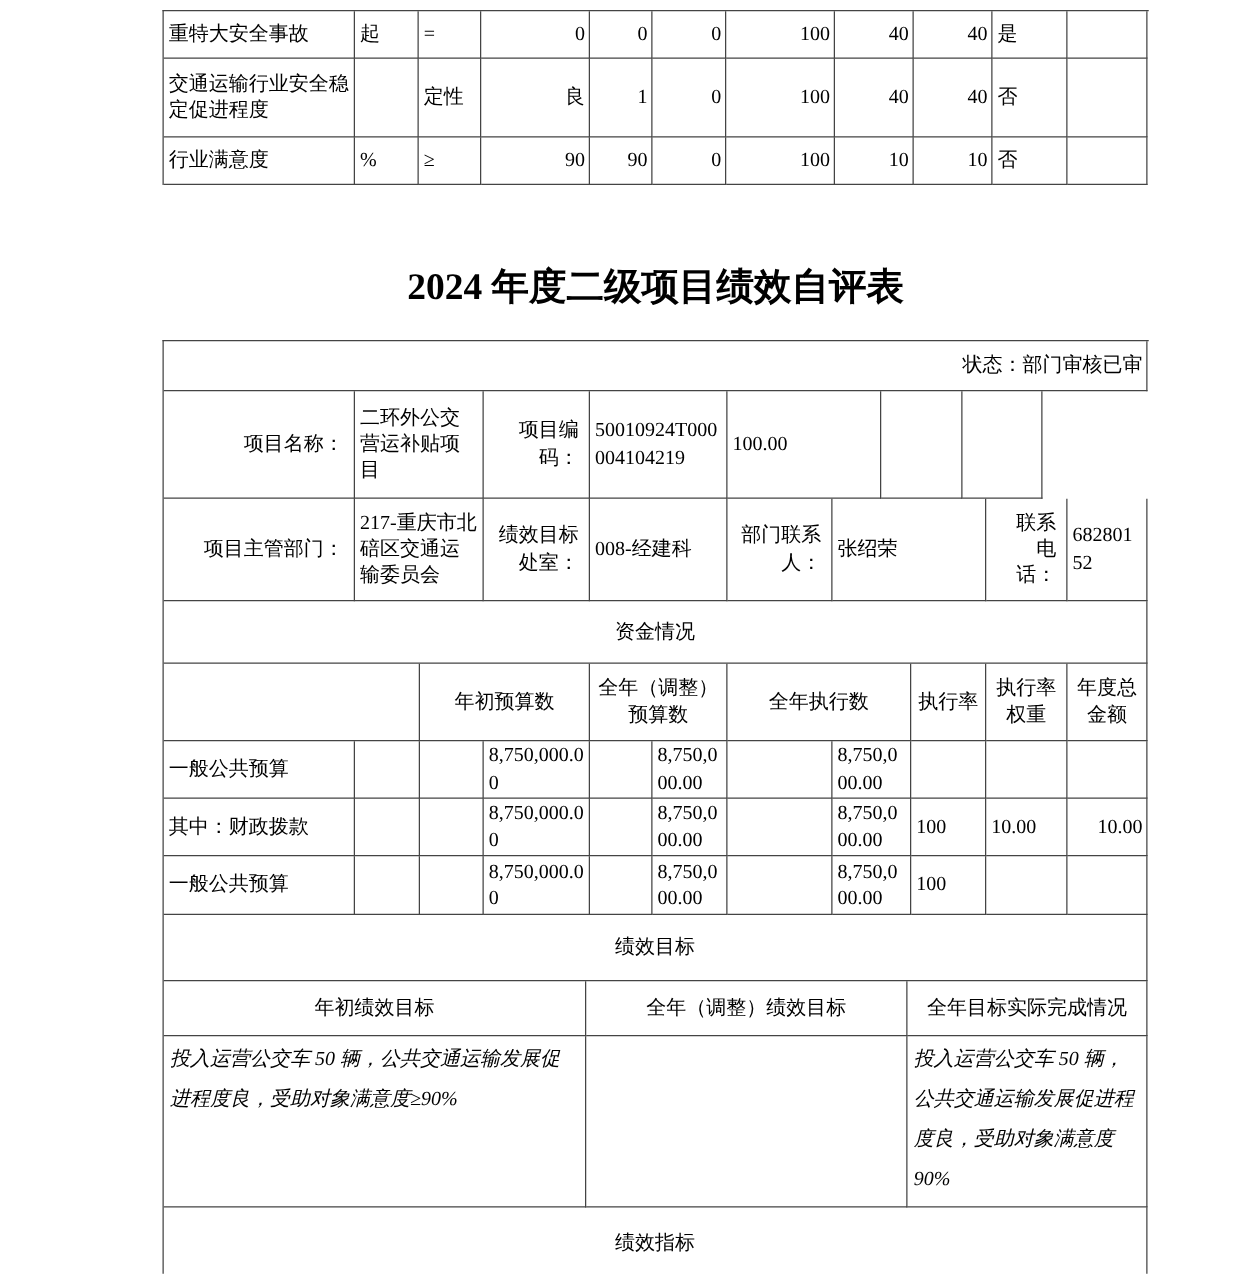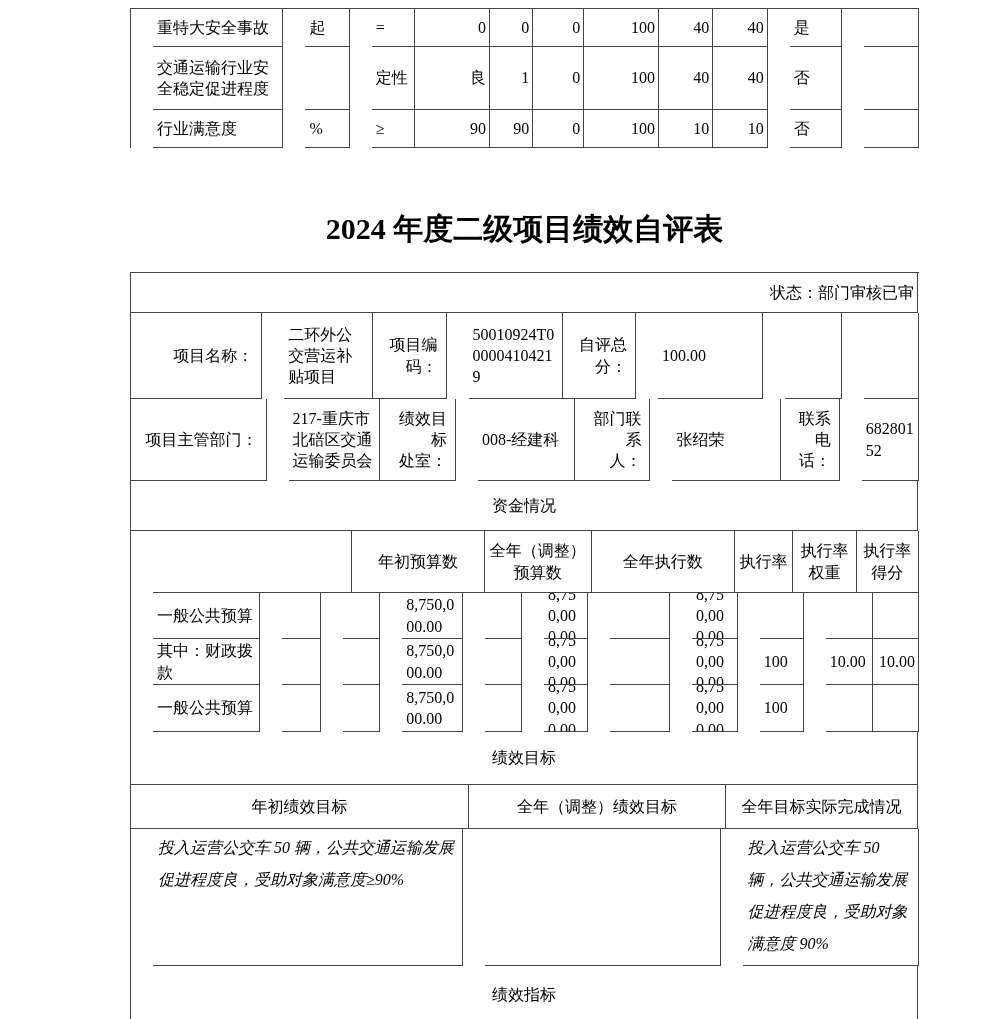--- a/index.html
+++ b/index.html
@@ -8,21 +8,21 @@
     position:relative; width:1000px; height:1019px; overflow:hidden;
     color:#000; font-family:"Liberation Serif","DejaVu Serif",serif;
   }
   .tbl { position:absolute; left:130px; width:789px;
          border-left:1px solid #444; border-top:1px solid #444; }
   .row { display:flex; }
   .c { border-right:1px solid #444; border-bottom:1px solid #444;
        font-size:16px; line-height:1.32; padding:2px 4px;
        display:flex; align-items:center; overflow:hidden; }
   .c > span { width:100%; display:block; }
-  .left   { text-align:left;margin-left:22px; }
+  .left   { text-align:left; }
   .num    { text-align:right; padding-right:3px; }
   .center { text-align:center; }
   .lbl    { text-align:right; white-space:pre-line; padding-right:8px; }
   .val    { word-break:break-all; }
   .topv   { align-items:flex-start; line-height:2.0; padding:3px 5px;font-style:italic; }
   .sec    { text-align:center; }
   
   .tc0{width:153px}.tc1{width:51px}.tc2{width:50px}.tc3{width:87px}
   .tc4{width:50px}.tc5{width:59px}.tc6{width:87px}.tc7{width:63px}
   .tc8{width:63px}.tc9{width:60px}.tc10{width:64px}
@@ -160,22 +160,20 @@
   <div class="row" style="height:86px">
     <div class="c w153 lbl"><span>项目名称：</span></div>
     <div class="c w103 left val">
         <span>二环外公交营运补贴项目</span>
       </div>
     <div class="c w85 lbl"><span>项目编
 码：</span></div>
     <div class="c w110 left val">
         <span>50010924T000004104219</span>
       </div>
-    <div class="c w84 lbl"><span>自评总
-分：</span></div>
     <div class="c w123 left">
         <span>100.00</span>
       </div>
     <div class="c w65 left">
         <span></span>
       </div>
     <div class="c w64 left">
         <span></span>
       </div>
   </div>
@@ -222,21 +220,21 @@
     <div class="c w147 center">
         <span>全年执行数</span>
       </div>
     <div class="c w60 center">
         <span>执行率</span>
       </div>
     <div class="c w65 center">
         <span>执行率权重</span>
       </div>
     <div class="c w64 center">
-        <span>执行率得分</span>
+        <span>年度总金额</span>
       </div>
   </div>
 
   <div class="row" style="height:46px">
     <div class="c w153 left">
         <span>一般公共预算</span>
       </div>
     <div class="c w52 left">
         <span></span>
       </div>

